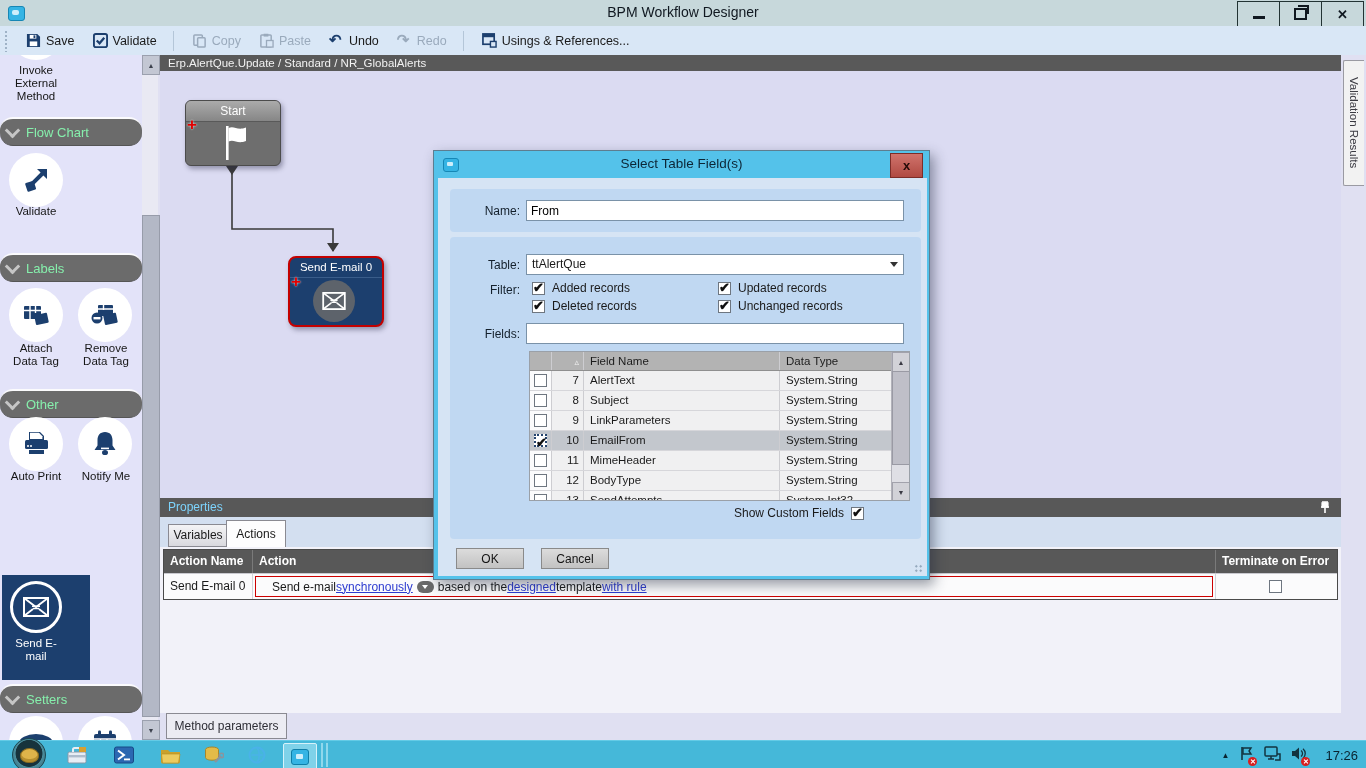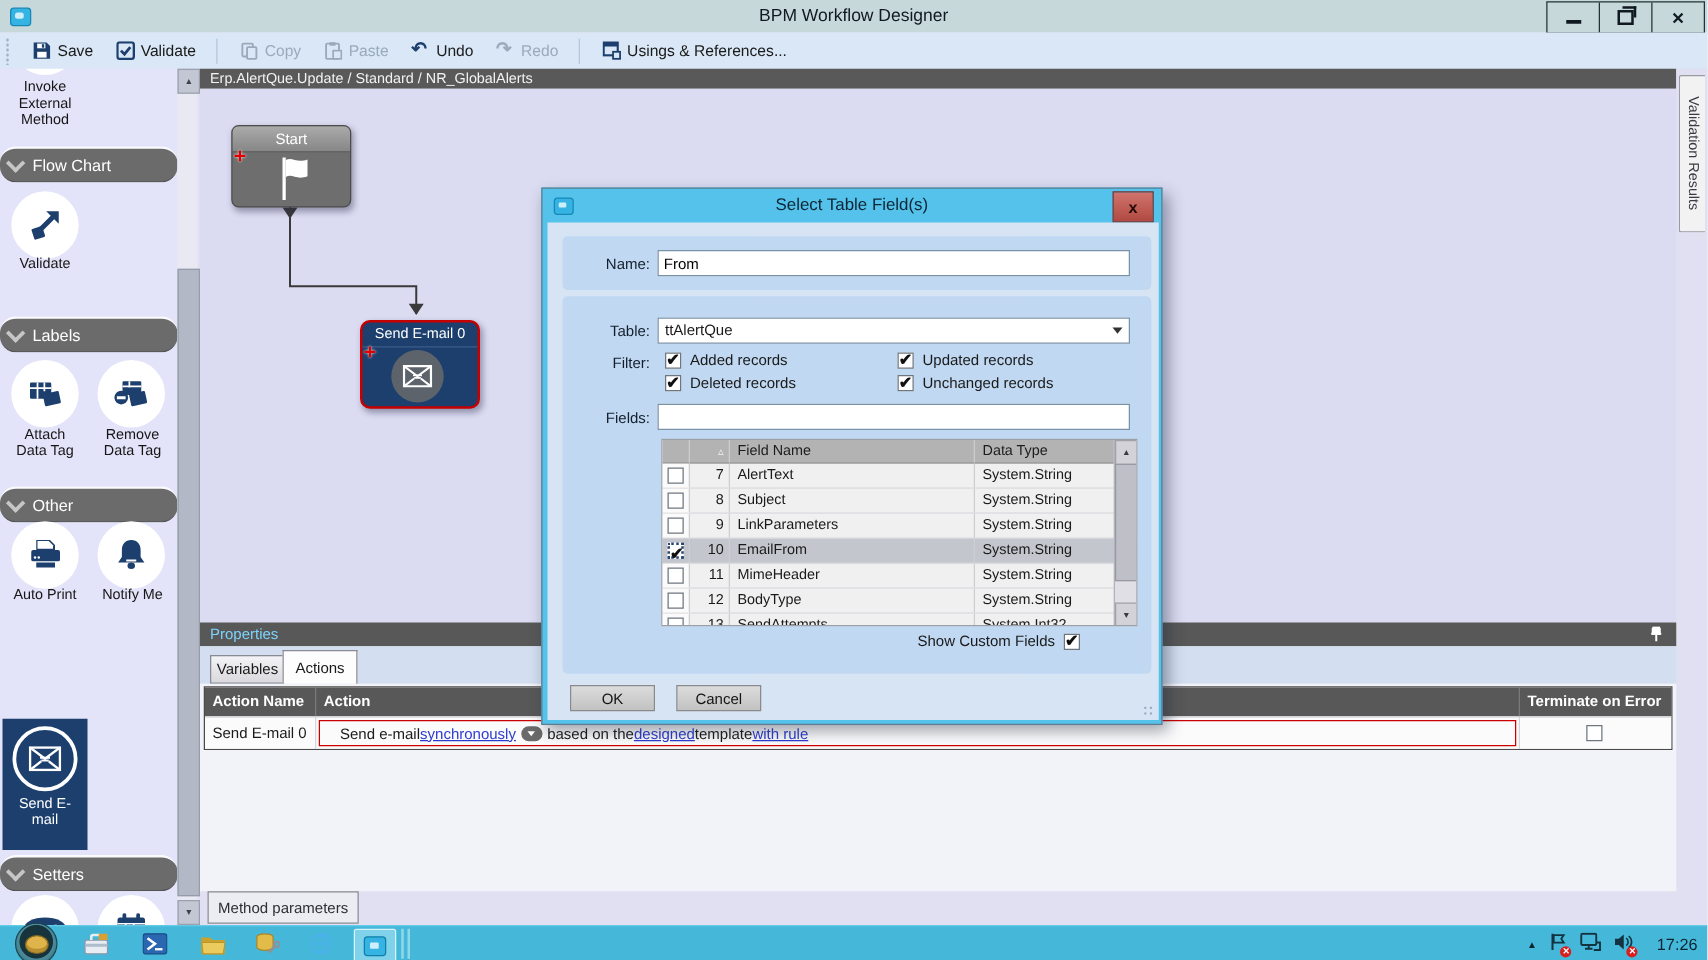--- a/index.html
+++ b/index.html
@@ -22,25 +22,25 @@
   
   #toolbar{left:0;top:26px;width:1366px;height:29px;background:#d9e7f6;display:flex;align-items:center;}
   #grip{width:4px;height:22px;margin-left:4px;background-image:radial-gradient(#9fb2c6 1px, transparent 1.2px);background-size:4px 4px;}
   .titem{display:flex;align-items:center;gap:5px;margin-left:18px;font-size:12.5px;white-space:nowrap;}
   .titem.disabled{color:#9aaabc;}
   .tsep{width:1px;height:20px;background:#b4c6d8;margin-left:16px;}
   .ticon{width:15px;height:15px;display:inline-block;}
 
   
   #sidebar{left:0;top:55px;width:142px;height:685px;background:#e3e3f9;overflow:hidden;}
-  .sec-head{position:absolute;left:0;width:142px;height:26px;background:#6b6b6b;color:#ffffff;font-size:13px;display:flex;align-items:center;border-top:2px solid #fbfbfd;border-bottom:1px solid #555;border-radius:13px;}
+  .sec-head{position:absolute;left:0;width:142px;height:26px;background:#6b6b6b;color:#86efac;font-size:13px;display:flex;align-items:center;border-top:2px solid #fbfbfd;border-bottom:1px solid #555;border-radius:13px;}
   .chev{width:8px;height:8px;border-left:3px solid #c6c6c6;border-bottom:3px solid #c6c6c6;transform:rotate(-45deg);margin:-4px 8px 0 7px;}
   .circle-ic{position:absolute;width:54px;height:54px;background:#fff;border-radius:50%;display:flex;align-items:center;justify-content:center;}
   .tile-label{position:absolute;width:72px;text-align:center;font-size:11.5px;line-height:13px;white-space:pre-line;color:#161616;}
-  #send-tile{left:2px;top:520px;width:68px;height:105px;background:#1c3f6e;}
+  #send-tile{left:2px;top:520px;width:88px;height:105px;background:#1c3f6e;}
   #send-tile .ring{position:absolute;left:8px;top:6px;width:46px;height:46px;border:3px solid #fff;border-radius:50%;display:flex;align-items:center;justify-content:center;}
   #send-tile .tile-label{color:#fff;left:-2px;top:62px;}
   
   #side-scroll{left:142px;top:55px;width:16px;height:685px;background:#e9e9f3;}
   .sb-btn{position:absolute;left:0;width:16px;height:18px;background:#c3c7d3;border:1px solid #9ba0ae;display:flex;align-items:center;justify-content:center;font-size:7px;color:#3c414d;}
   #side-thumb{position:absolute;left:0;top:160px;width:16px;height:500px;background:#b3b8c6;border:1px solid #979caa;}
 
   
   #crumbbar{left:160px;top:55px;width:1181px;height:16px;background:#595959;color:#f2f2f2;font-size:11.5px;line-height:16px;padding-left:8px;box-sizing:border-box;}
   #canvas{left:160px;top:71px;width:1181px;height:427px;background:#dbdbf2;}

